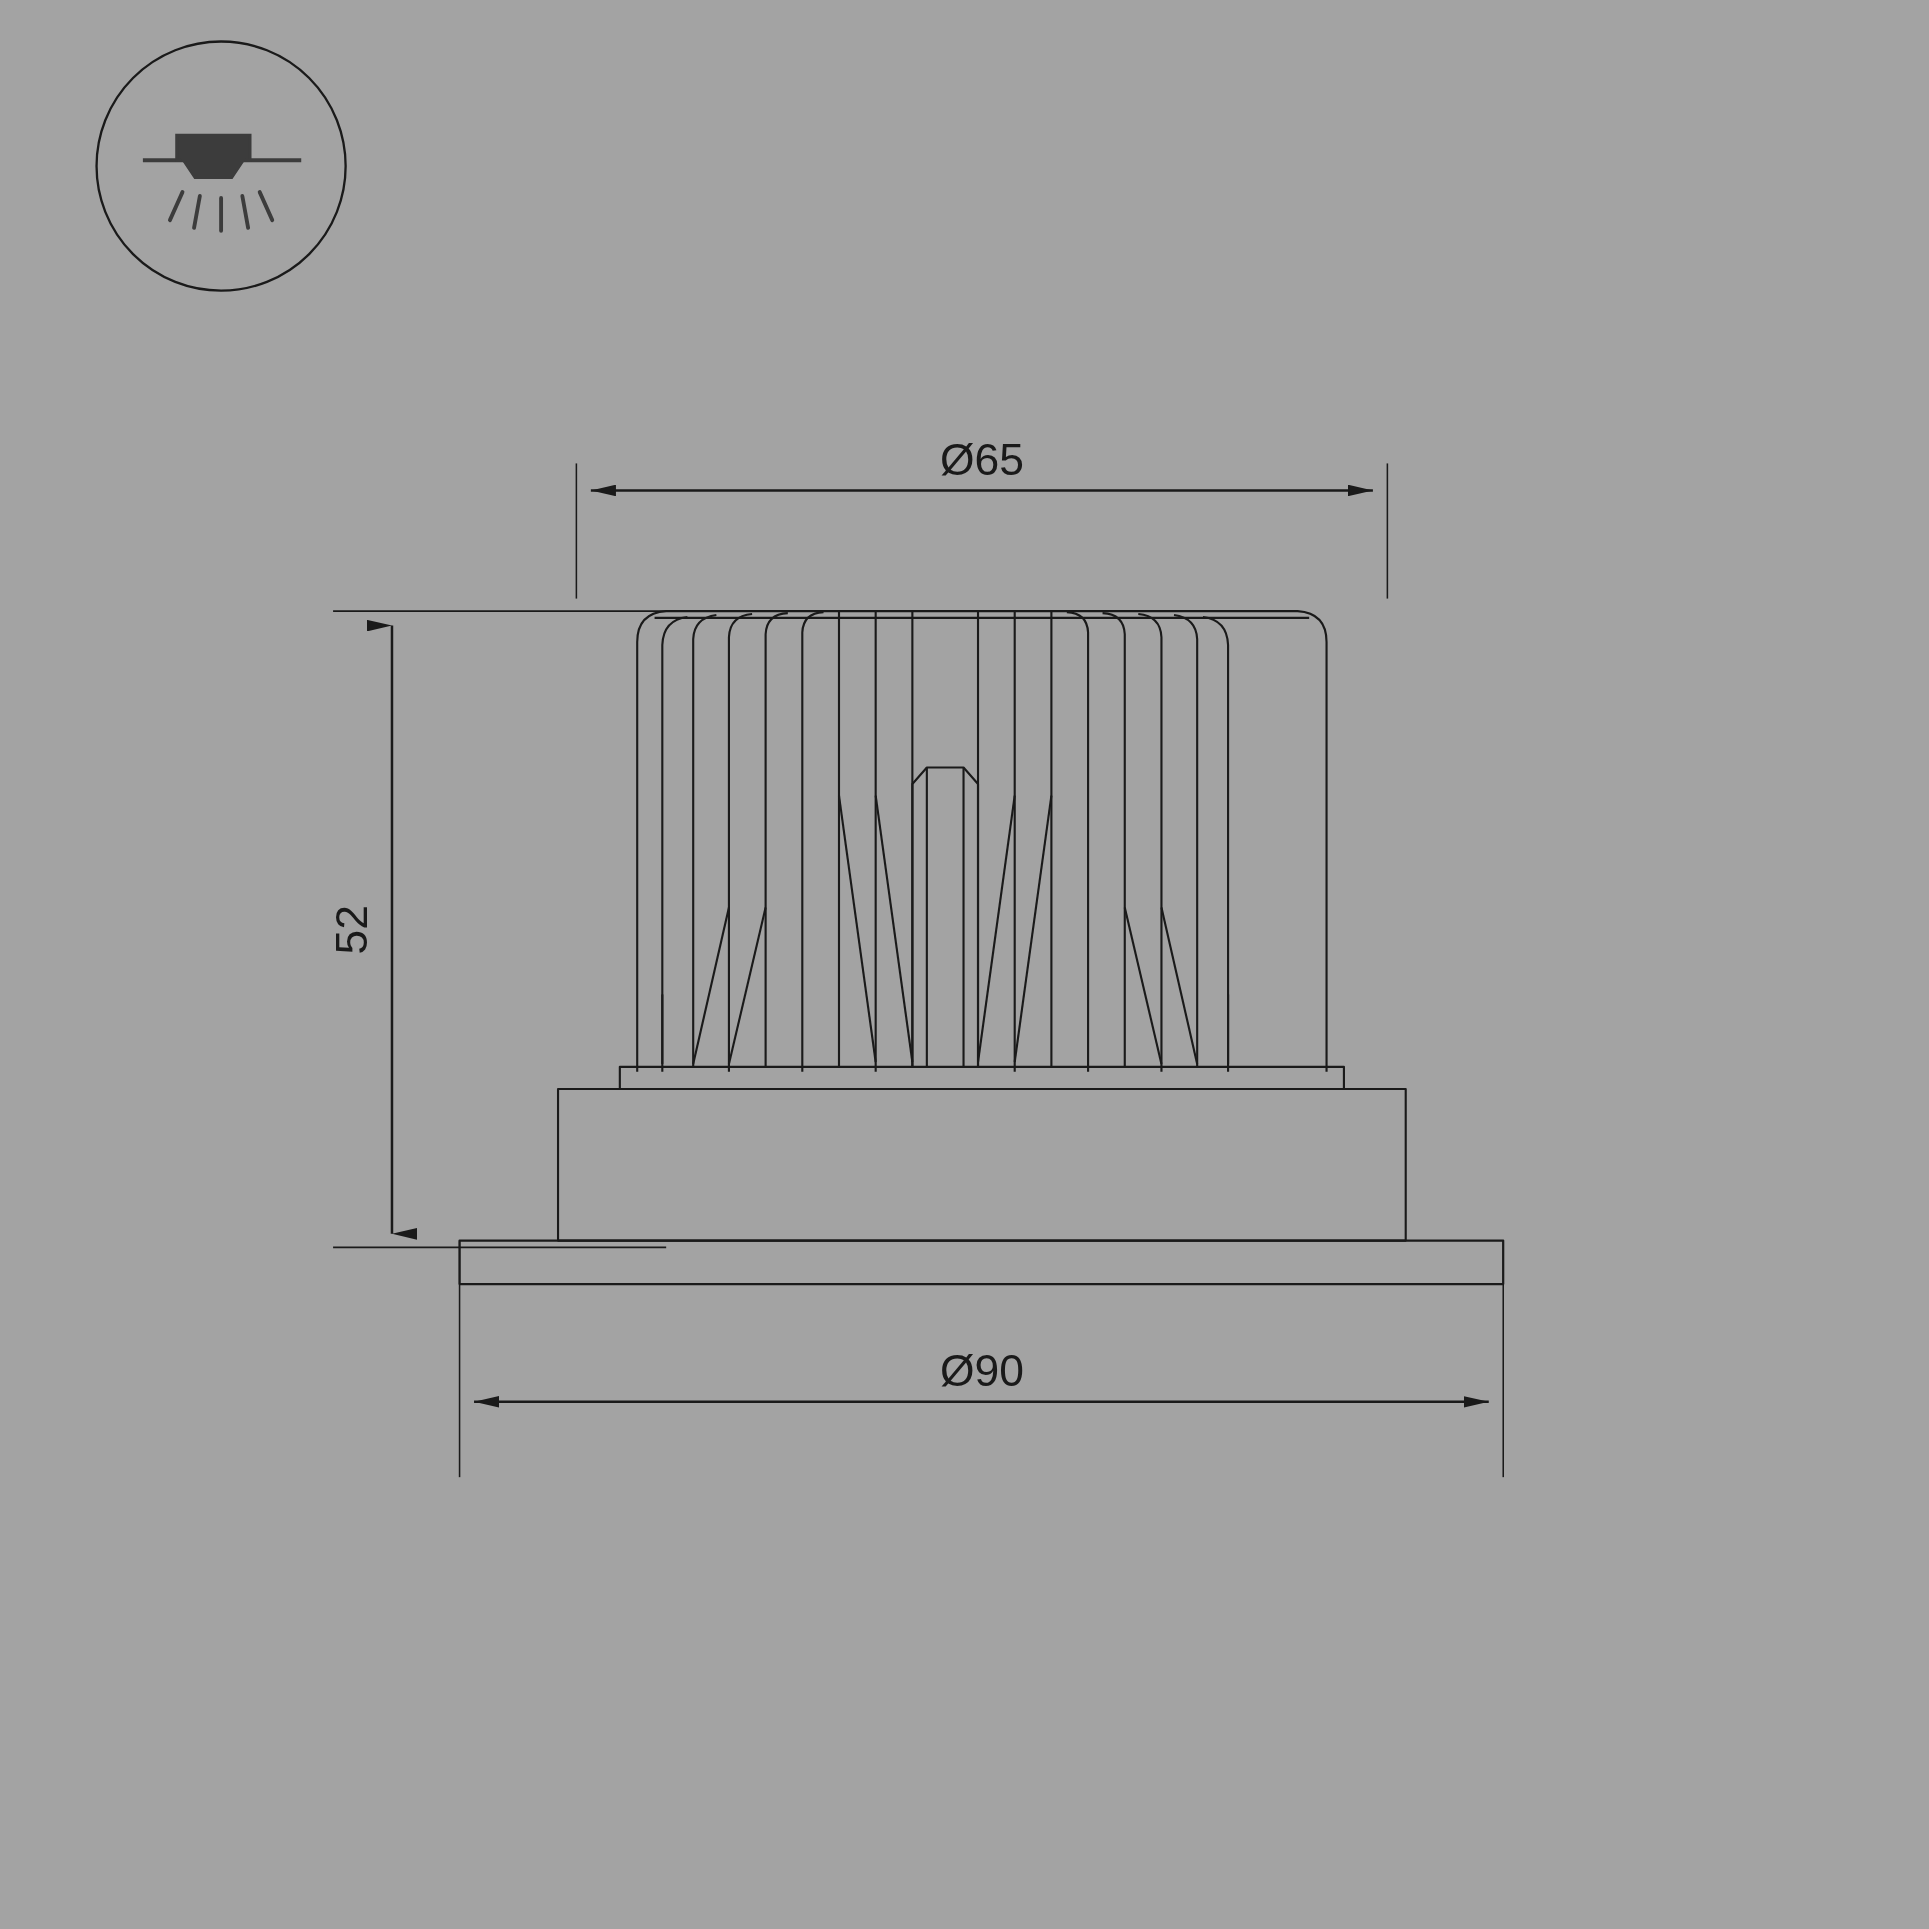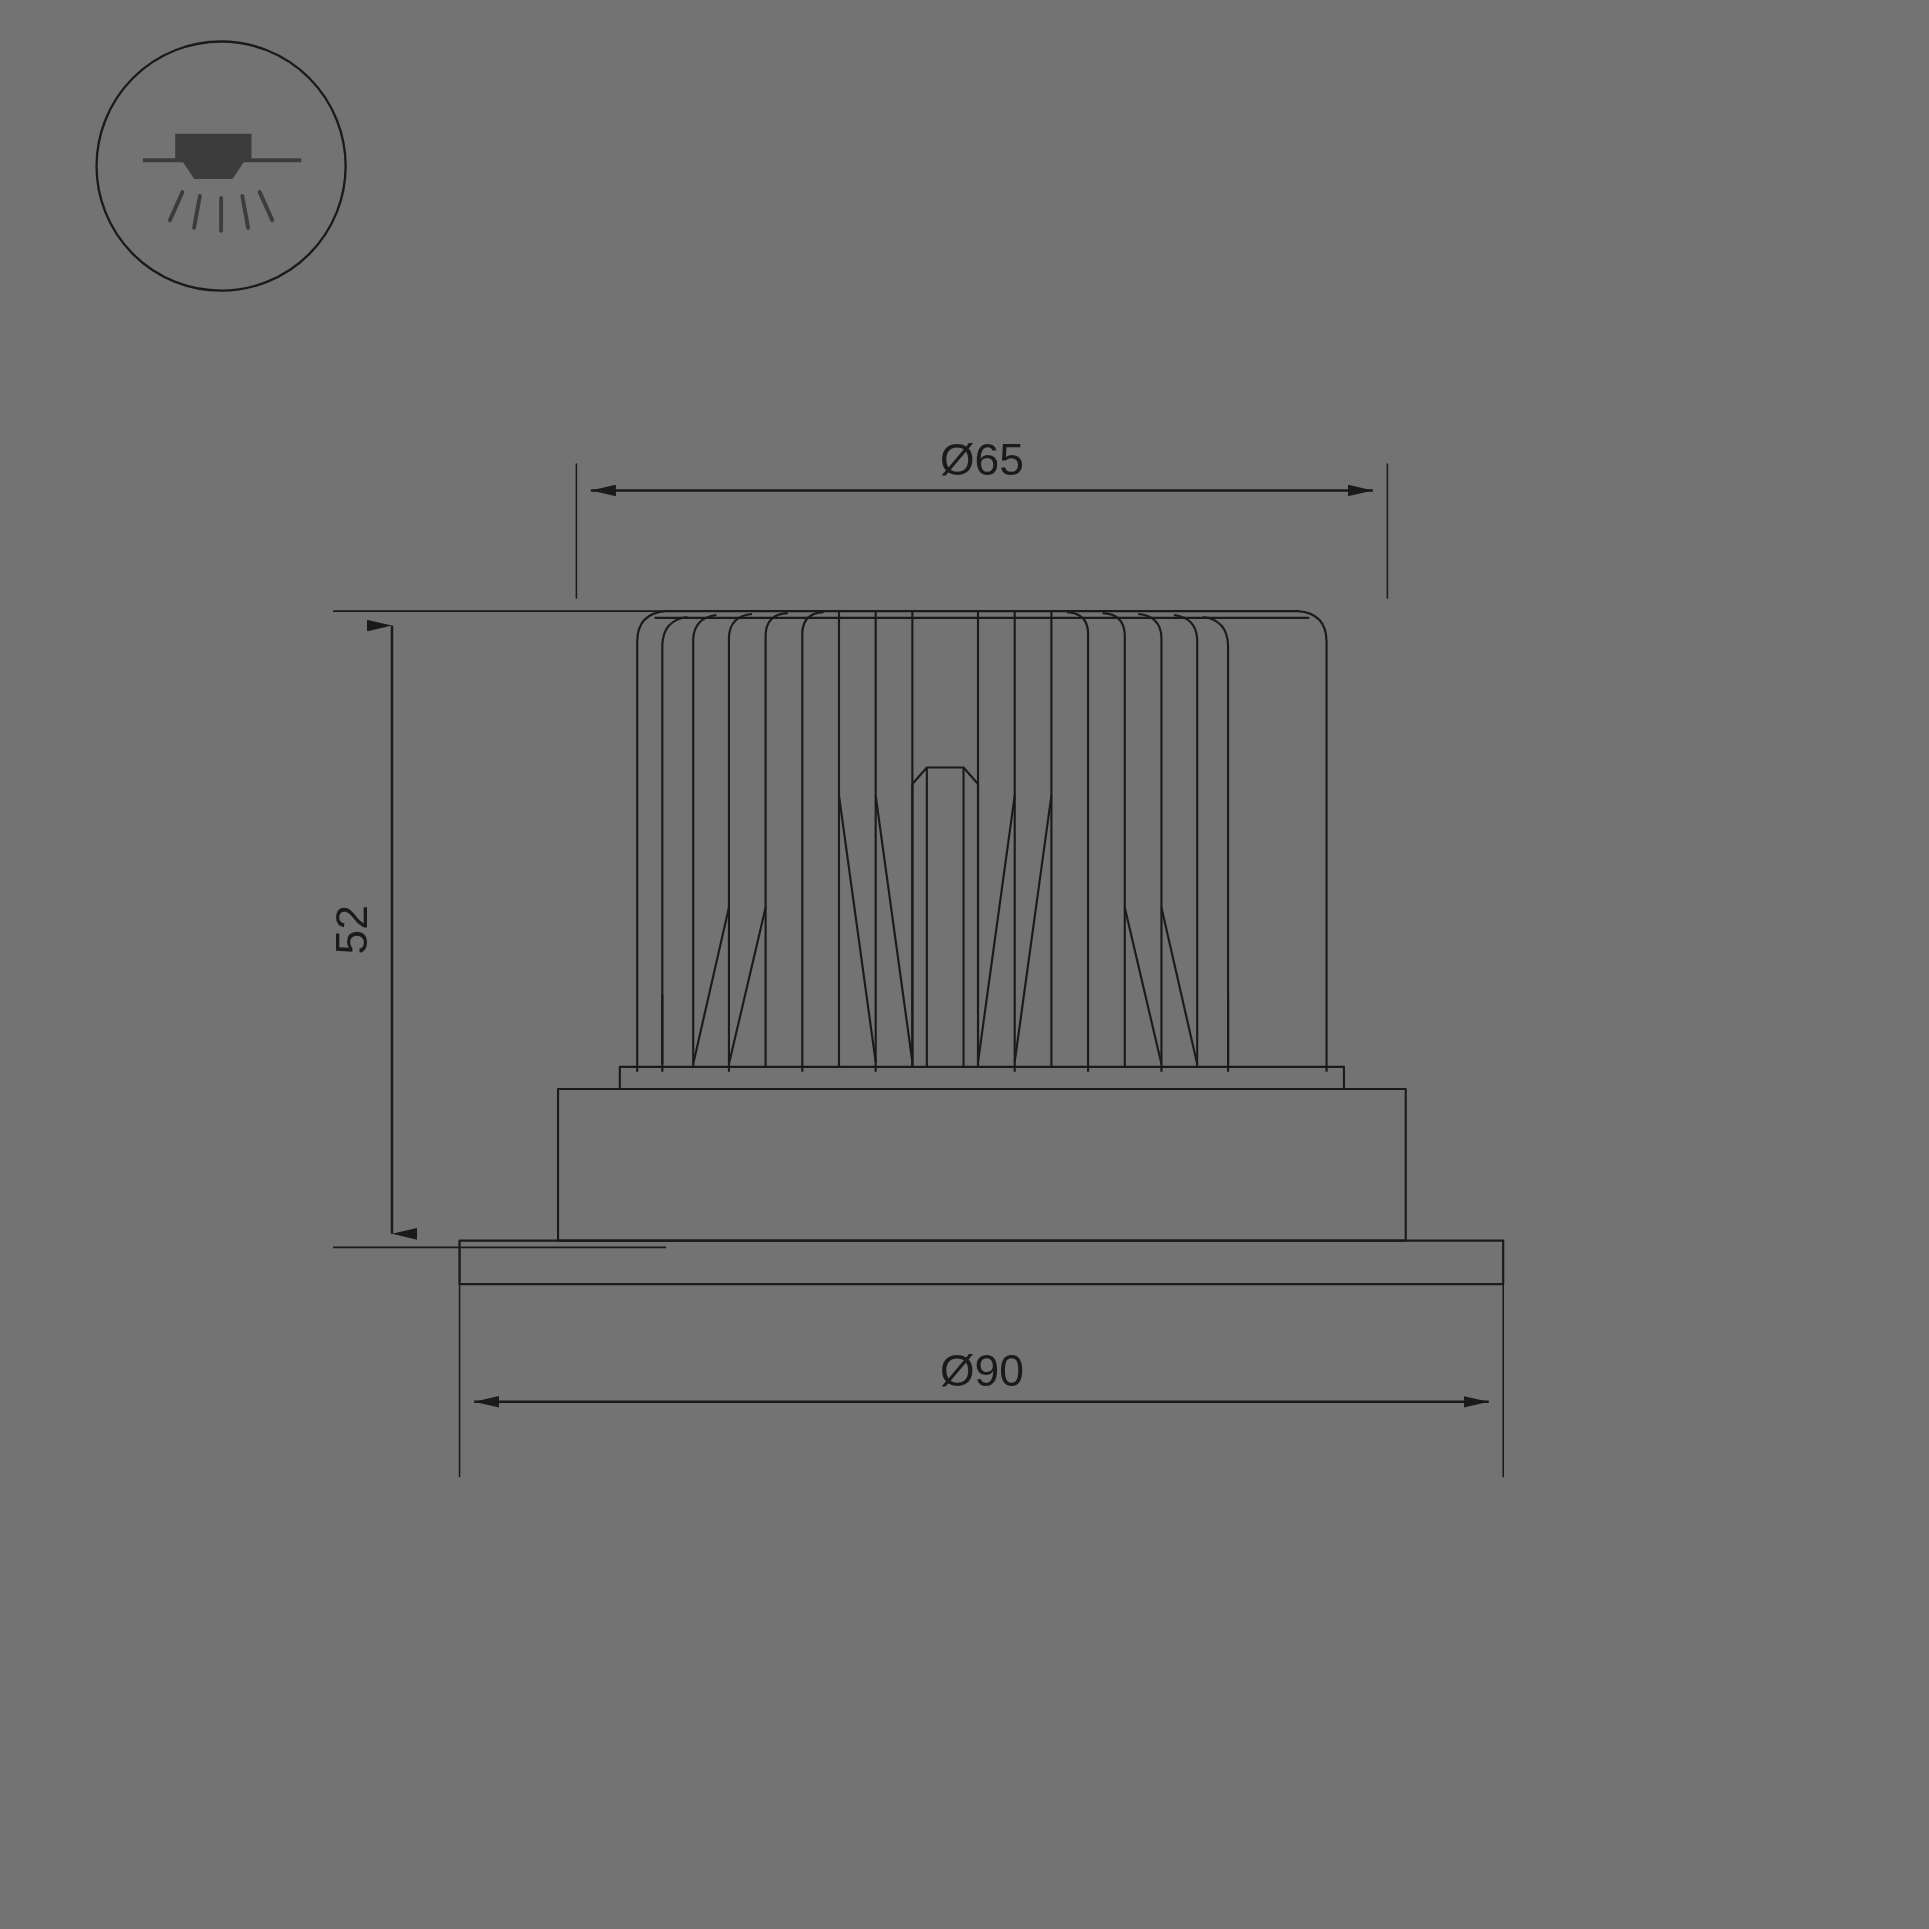--- a/index.html
+++ b/index.html
@@ -10,21 +10,21 @@
   body {
     width: 1929px;
     height: 1929px;
     overflow: hidden;
     font-family: "Liberation Sans", sans-serif;
   }
   #sheet {
     position: relative;
     width: 1929px;
     height: 1929px;
-    background: #737373;
+    background: #a3a3a3;
   }
   #drawing {
     position: absolute;
     top: 0;
     left: 0;
     width: 1929px;
     height: 1929px;
   }
   .dim-text {
     font-family: "Liberation Sans", sans-serif;

